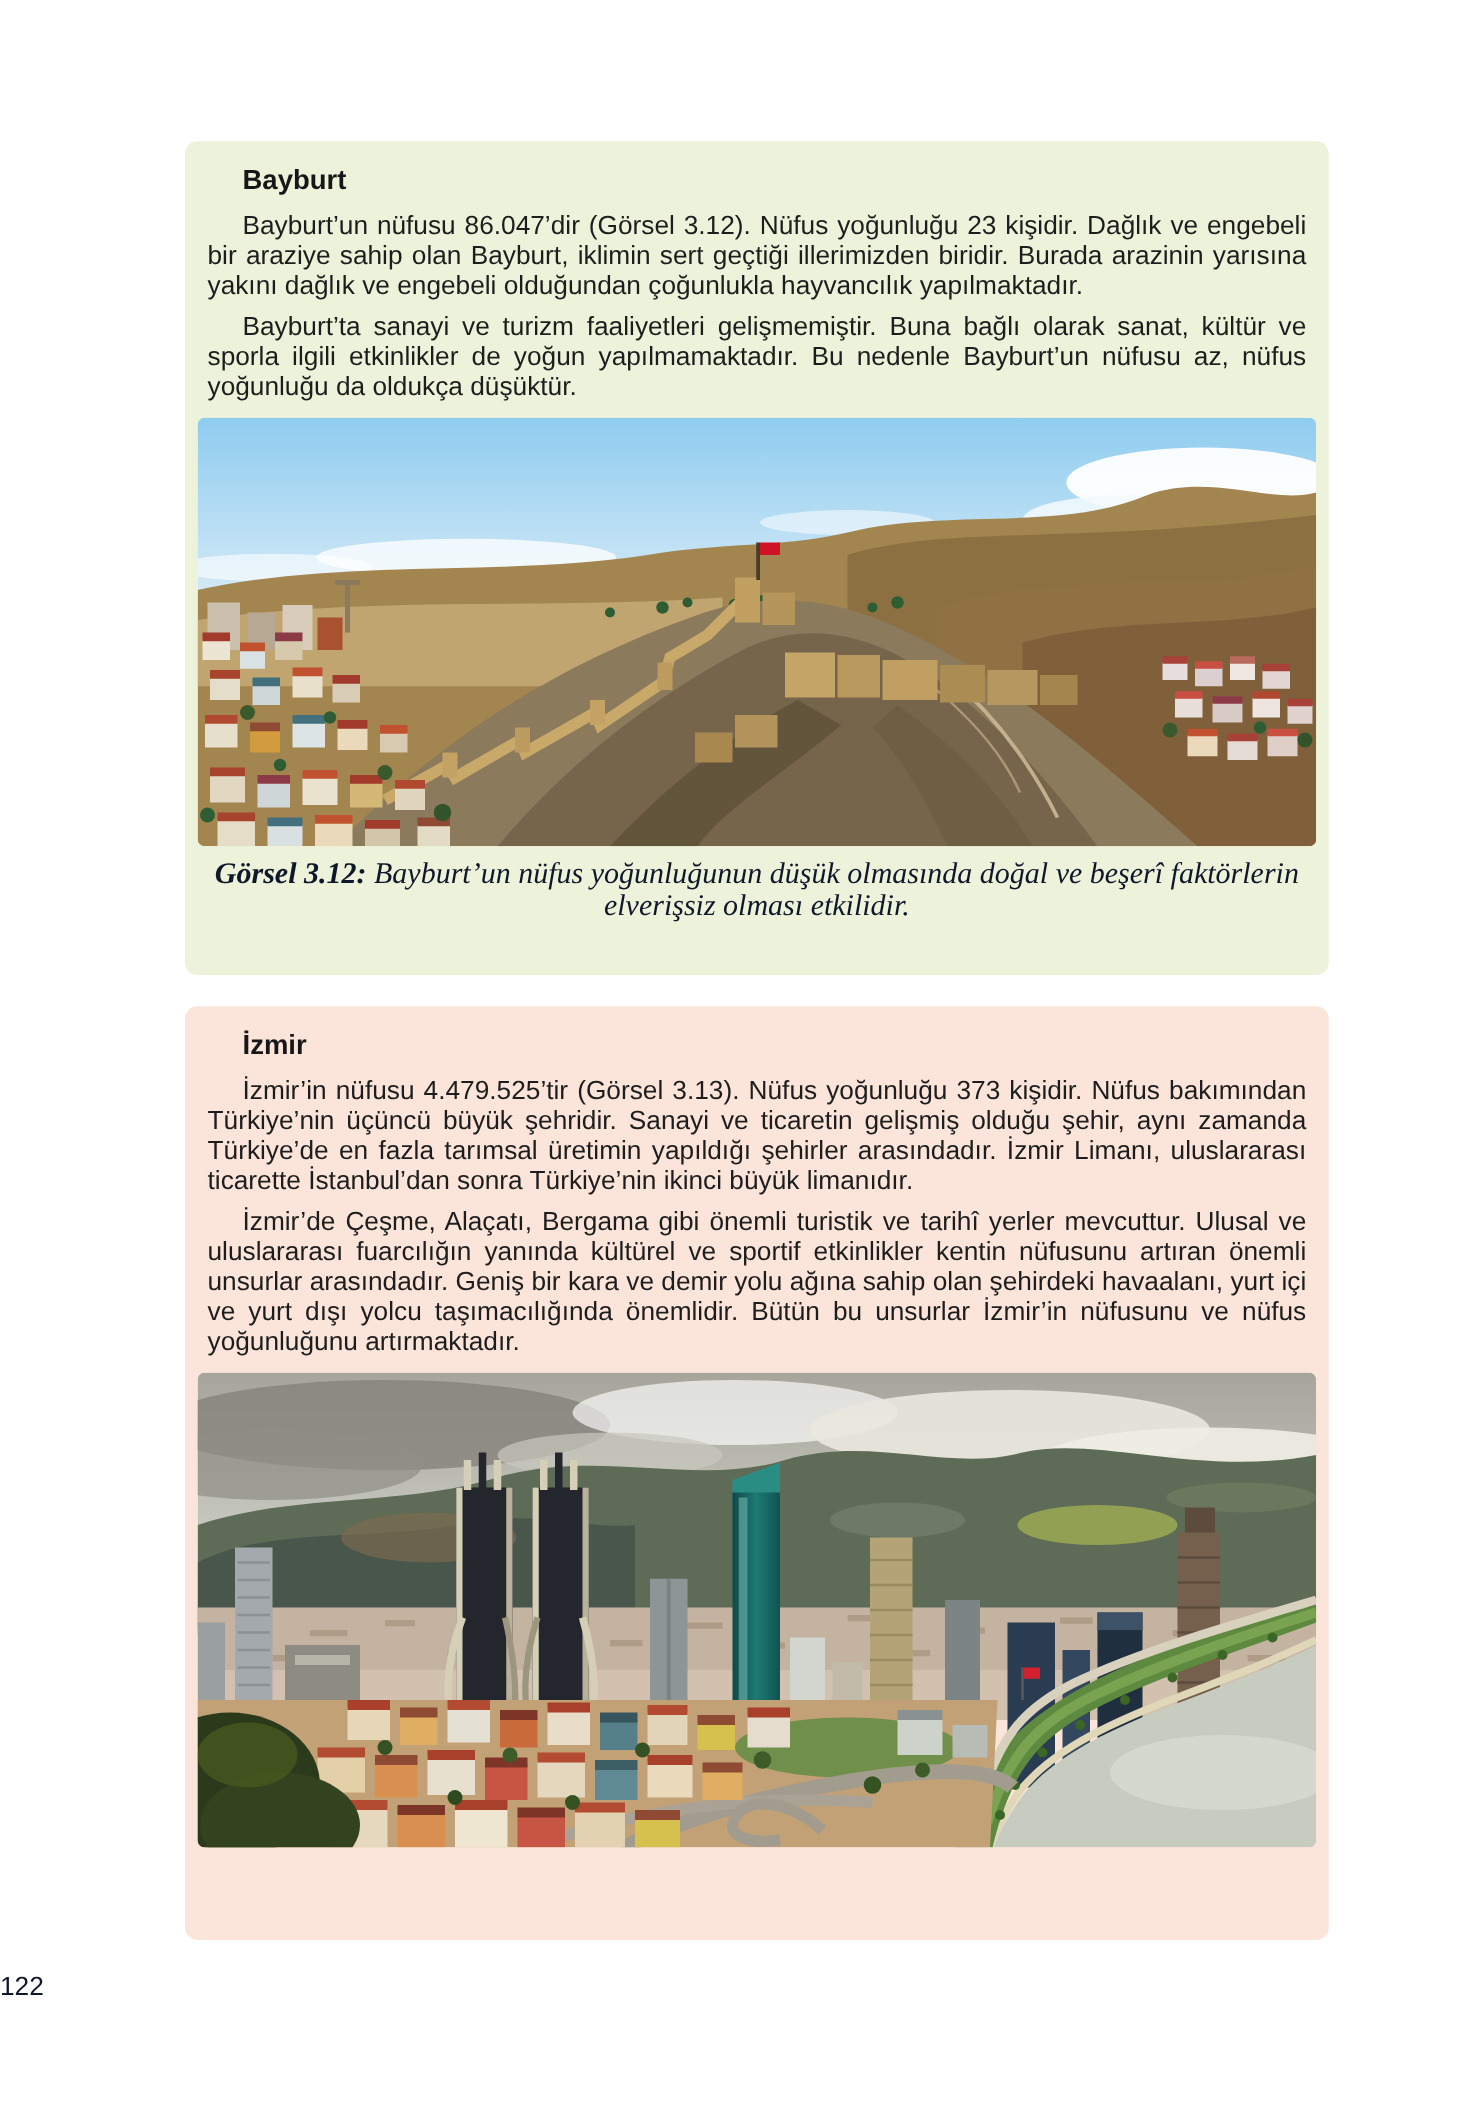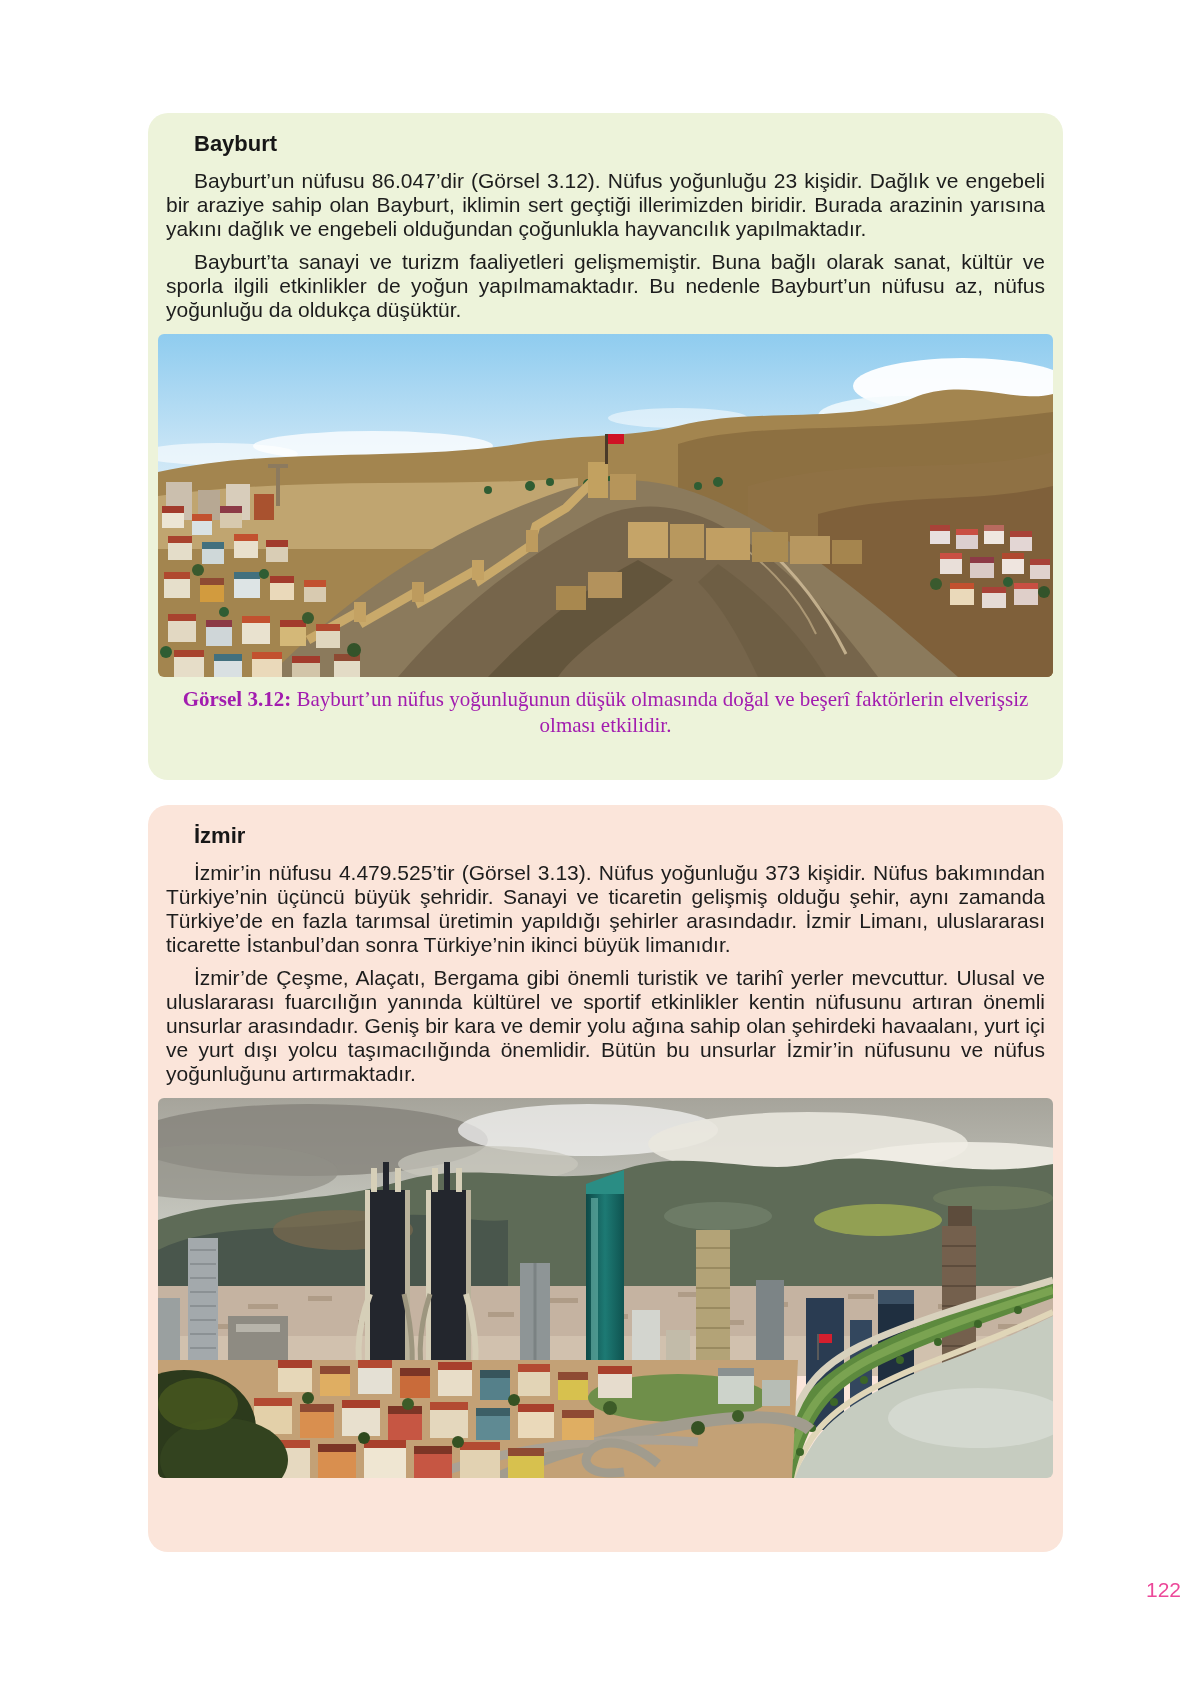--- a/index.html
+++ b/index.html
@@ -1,32 +1,32 @@
 <!DOCTYPE html>
 <html lang="tr"><head>
 <meta charset="utf-8">
 <style>
   html,body{margin:0;padding:0;background:#ffffff;}
   .page{position:relative;width:1181px;height:1683px;background:#ffffff;
         font-family:"Liberation Sans",sans-serif;color:#1b1b1b;overflow:hidden;}
-  .section-box{position:absolute;left:148px;width:915px;border-radius:20px;
+  .section-box{position:absolute;left:148px;width:915px;border-radius:10px;
         box-sizing:border-box;padding:14px 18px 0 18px;}
   .box-green{top:113px;height:667px;}
   .box-pink{top:805px;height:747px;}
   .sec-heading{font-size:22px;font-weight:bold;margin:4px 0 12px 28px;color:#171717;}
   .sec-par{font-size:21px;line-height:24px;text-align:justify;margin:0 0 9px 0;
         text-indent:28px;color:#1d1d1d;}
   .photo-figure{margin:12px -8px 0 -8px;}
   .photo{border-radius:6px;overflow:hidden;line-height:0;}
   .photo svg{display:block;}
   .photo-caption{line-height:26px;text-align:center;margin-top:9px;
-        font-family:"Liberation Serif",serif;font-size:21px;color:#a21caf;}
+        font-family:"Liberation Serif",serif;font-style:italic;font-size:24px;color:#0f172a;}
   .cap-label{font-weight:bold;}
-  .page-number{position:absolute;top:1578px;left:0;width:100%;text-align:right;
-        font-size:21px;color:#ec4899;}
+  .page-number{position:absolute;top:1578px;left:0;width:100%;text-align:left;
+        font-size:21px;color:#0f172a;}
 </style>
 </head>
 <body>
 
 <div class="page">
 
   <section class="section-box box-green" style="background:#edf3da">
     <h3 class="sec-heading">Bayburt</h3>
     <p class="sec-par">Bayburt’un nüfusu 86.047’dir (Görsel 3.12). Nüfus yoğunluğu 23 kişidir. Dağlık ve engebeli bir araziye sahip olan Bayburt, iklimin sert geçtiği illerimizden biridir. Burada arazinin yarısına yakını dağlık ve engebeli olduğundan çoğunlukla hayvancılık yapılmaktadır.</p>
     <p class="sec-par">Bayburt’ta sanayi ve turizm faaliyetleri gelişmemiştir. Buna bağlı olarak sanat, kültür ve sporla ilgili etkinlikler de yoğun yapılmamaktadır. Bu nedenle Bayburt’un nüfusu az, nüfus yoğunluğu da oldukça düşüktür.</p>

